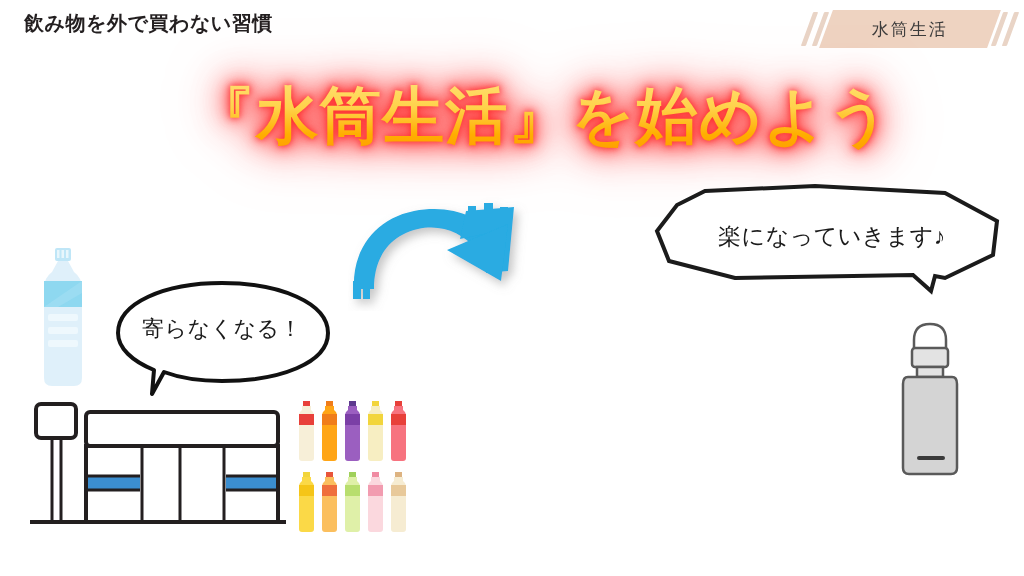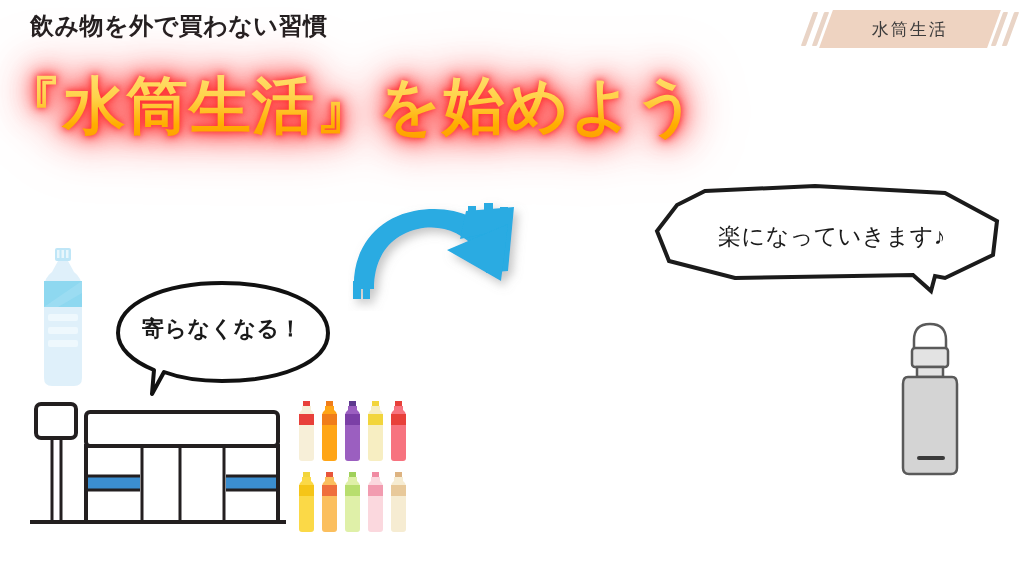--- a/index.html
+++ b/index.html
@@ -18,23 +18,23 @@
     position: relative;
     width: 1024px;
     height: 576px;
     background: #ffffff;
     overflow: hidden;
   }
 
   
   .eyebrow {
     position: absolute;
-    left: 30px;
+    left: 24px;
     top: 10px;
-    font-size: 24px;
+    font-size: 20px;
     font-weight: bold;
     color: #231f20;
     letter-spacing: 0.5px;
     white-space: nowrap;
   }
 
   .badge-wrap {
     position: absolute;
     right: 8px;
     top: 9px;
@@ -68,24 +68,24 @@
     transform: skewX(20deg);
     font-size: 17px;
     color: #3b3b3b;
     letter-spacing: 2px;
     white-space: nowrap;
   }
 
   
   .main-title {
     position: absolute;
-    top: 64px;
+    top: 74px;
     left: 0;
     width: 892px;
-    text-align: left;
+    text-align: right;
     font-size: 62px;
     font-weight: bold;
     letter-spacing: 1px;
     white-space: nowrap;
     color: #ffb400;
     background: linear-gradient(180deg, #ffe27a 0%, #ffd24a 40%, #ffae00 72%, #ff9800 100%);
     -webkit-background-clip: text;
     background-clip: text;
     -webkit-text-fill-color: transparent;
     filter:
@@ -126,21 +126,20 @@
   .bubble-left-text {
     position: absolute;
     left: 0;
     top: 36px;
     width: 228px;
     text-align: center;
     font-size: 22px;
     color: #1a1a1a;
     white-space: nowrap;
     letter-spacing: 0.5px;
-    font-weight: bold;
   }
 
   .bubble-right {
     position: absolute;
     left: 645px;
     top: 183px;
     width: 374px;
     height: 112px;
   }
   .bubble-right-text {

